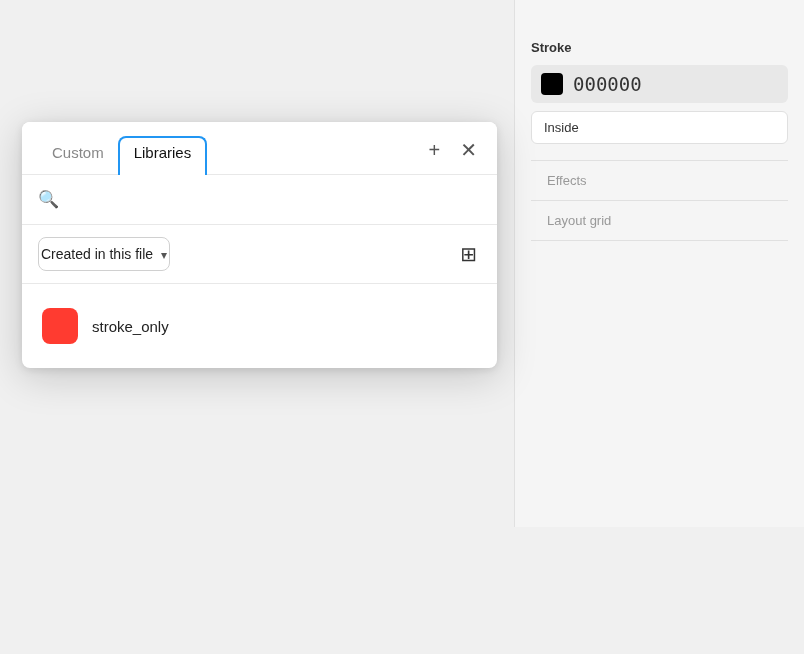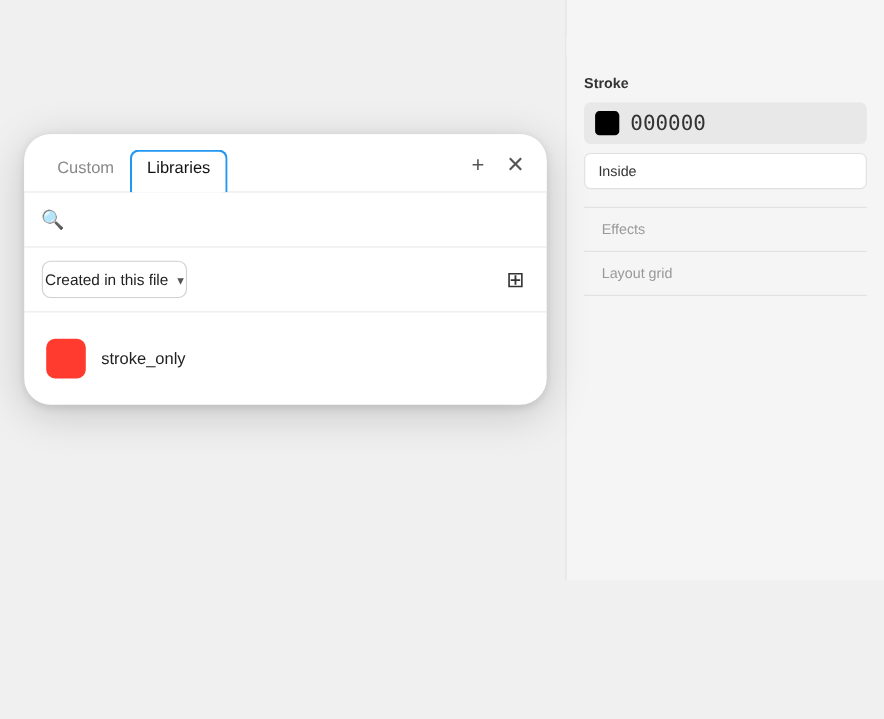--- a/index.html
+++ b/index.html
@@ -15,21 +15,21 @@
 
     
     .right-panel {
       position: absolute;
       right: 0;
       top: 0;
       width: 290px;
       height: 527px;
       background: #f5f5f5;
       border-left: 1px solid #e0e0e0;
-      padding-top: 32px;
+      padding-top: 4px;
     }
 
     .right-panel-top-bar {
       height: 20px;
       background: #f5f5f5;
     }
 
     .stroke-section {
       padding: 16px 16px 0 16px;
     }
@@ -87,21 +87,21 @@
       padding: 0 16px 12px 16px;
     }
 
     
     .popup {
       position: absolute;
       left: 22px;
       top: 122px;
       width: 475px;
       background: white;
-      border-radius: 24px;
+      border-radius: 8px;
       box-shadow: 0 8px 40px rgba(0,0,0,0.18), 0 2px 8px rgba(0,0,0,0.10);
       overflow: hidden;
     }
 
     
     .tabs-row {
       display: flex;
       align-items: center;
       padding: 14px 16px 0 16px;
       border-bottom: 1px solid #e8e8e8;

